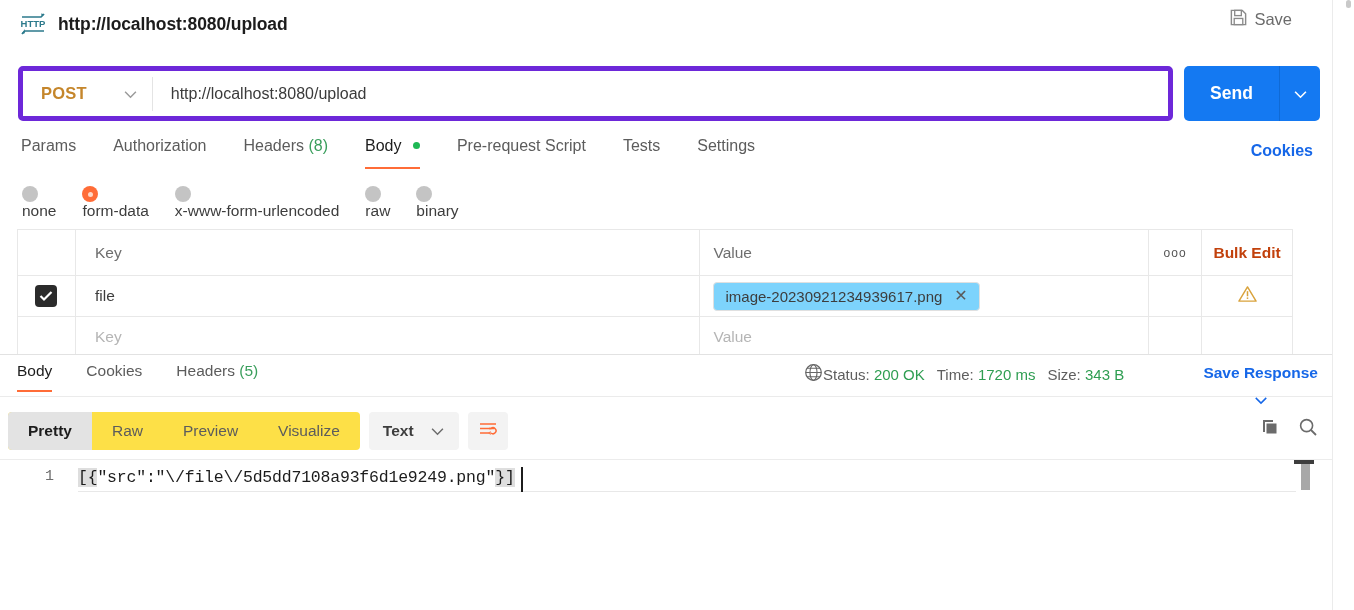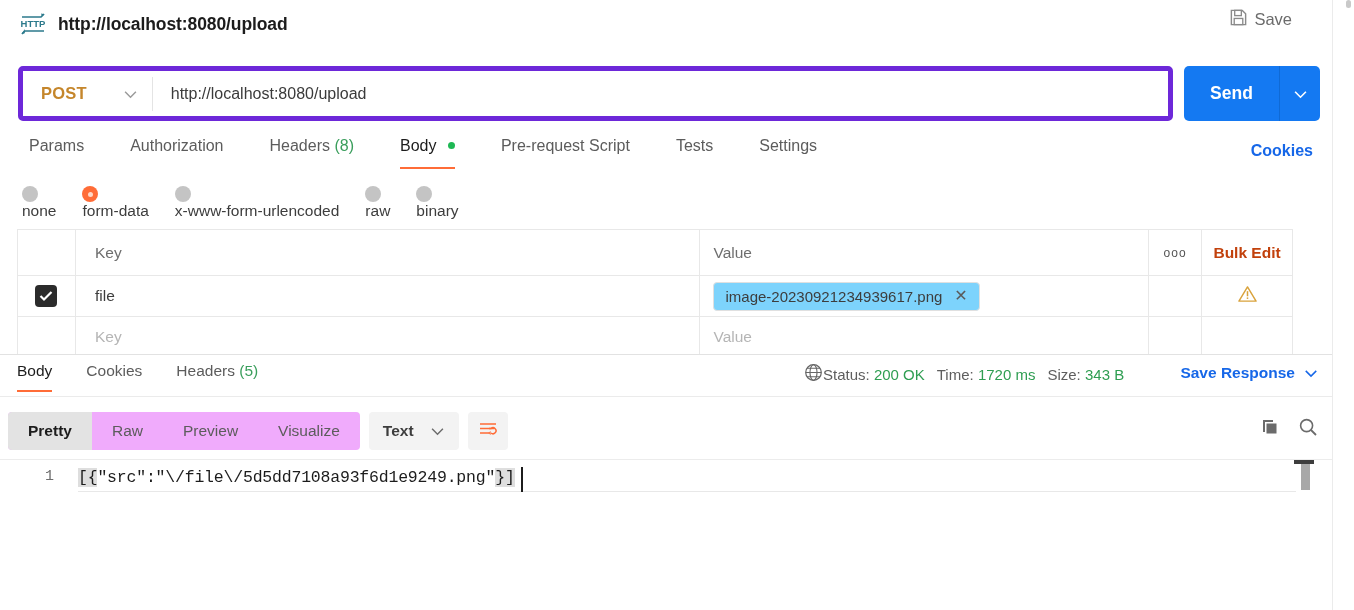--- a/index.html
+++ b/index.html
@@ -57,22 +57,22 @@
     width:136px; height:55px;
     background:#1479f2; border-radius:5px;
     display:flex; align-items:center; cursor:pointer;
   }
   .send-label { flex:1; text-align:center; color:#fff; font-size:17.5px; font-weight:bold; }
   .send-sep { width:1px; height:55px; background:#0f6ad6; }
   .send-caret { width:40px; text-align:center; color:#fff; }
 
   
   .reqtabs {
-    position:absolute; left:12px; top:134px; width:1332px; height:42px;
-    display:flex; align-items:flex-start; padding-left:17px; gap:12px;
+    position:absolute; left:4px; top:134px; width:1332px; height:42px;
+    display:flex; align-items:flex-start; padding-left:17px; gap:3px;
   }
   .rtab {
     position:relative; font-size:16px; color:#5c5c5c;
     padding:3px 0 14px 0; margin-right:34px; cursor:pointer; white-space:nowrap;
   }
   .rtab.active { color:#1c1c1c; }
   .rtab.active::after {
     content:""; position:absolute; left:0; right:0; bottom:0; height:2.5px; background:#ff6c37;
   }
   .tab-count { color:#3a9e5c; }
@@ -149,28 +149,28 @@
   .restab.active::after {
     content:""; position:absolute; left:9px; right:9px; bottom:0; height:2.5px; background:#ff6c37;
   }
   .meta {
     position:absolute; left:804px; top:363px; display:flex; align-items:center; 
   }
   .meta-text { font-size:15px; color:#5e5e5e; margin-right:12px; }
   .meta-val { color:#2f9e52; }
   .save-resp {
     position:absolute; right:36px; top:364px; display:flex; align-items:center; gap:9px;
-    font-size:15.5px; font-weight:bold; color:#1667e8; cursor:pointer;
+    font-size:15.5px; font-weight:bold; color:#1667e8; cursor:pointer;flex-direction:column;
   }
   .resp-rule { position:absolute; left:0; top:396px; width:1332px; height:1px; background:#ebebeb; }
 
   
   .viewer-bar { position:absolute; left:8px; top:411px; height:40px; display:flex; align-items:center; gap:9px; }
   .seg {
-    display:flex; align-items:flex-start; background:#f0abfc; border-radius:4px; height:38px; overflow:hidden;
+    display:flex; align-items:flex-start; background:#fde047; border-radius:4px; height:38px; overflow:hidden;
   }
   .seg-btn {
     padding:0 20px; height:38px; display:flex; align-items:center;
     font-size:15.5px; color:#5c5c5c; cursor:pointer;
   }
   .seg-btn.active { background:#e3e3e3; color:#1c1c1c; font-weight:bold; }
   .sel-box {
     display:flex; align-items:center; gap:16px; background:#f3f3f3; border-radius:4px;
     height:38px; padding:0 14px; cursor:pointer;
   }

